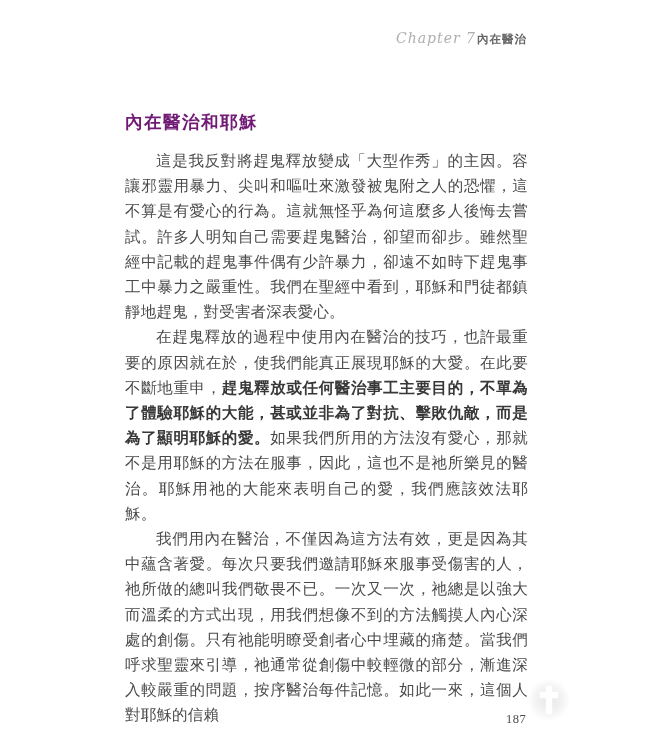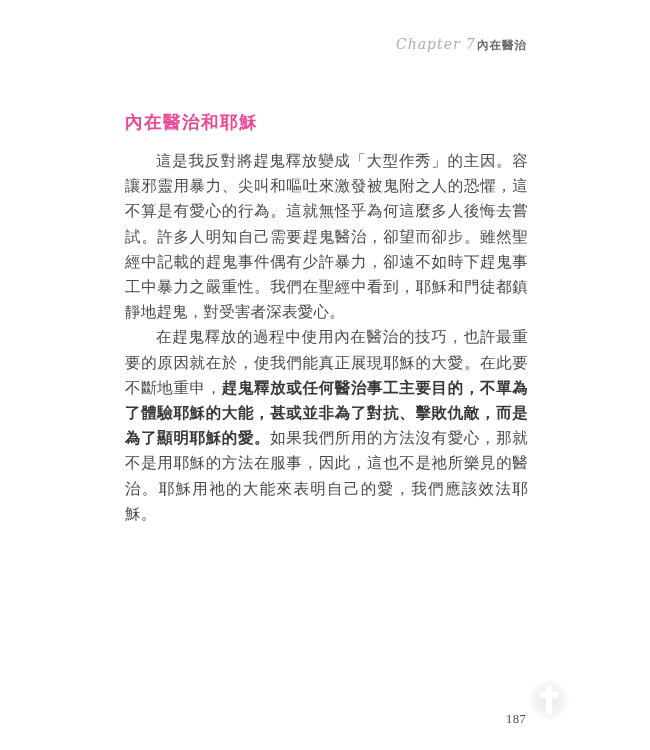--- a/index.html
+++ b/index.html
@@ -11,21 +11,21 @@
     width: 650px;
     height: 750px;
     position: relative;
     overflow: hidden;
     font-family: "Liberation Serif", "DejaVu Serif", serif;
   }
 
   
   .running-header {
     position: absolute;
-    top: 36px;
+    top: 30px;
     right: 123px;
     white-space: nowrap;
     display: flex;
     align-items: baseline;
   }
   .chapter-label {
     font-family: "DejaVu Serif", serif;
     font-style: italic;
     font-size: 14px;
     letter-spacing: 1px;
@@ -42,21 +42,21 @@
   
   .text-block {
     position: absolute;
     left: 125px;
     top: 110px;
     width: 403px;
   }
   .section-title {
     font-size: 17.5px;
     font-weight: bold;
-    color: #ec4899;
+    color: #701a75;
     letter-spacing: 1.5px;
     margin: 0 0 14px 0;
   }
   .body-copy p {
     margin: 0;
     font-size: 15.5px;
     line-height: 25.2px;
     color: #4a4a4a;
     text-align: justify;
     text-justify: inter-character;
@@ -111,20 +111,21 @@
 <div class="running-header">
   <span class="chapter-label">Chapter 7</span>
   <span class="chapter-title">內在醫治</span>
 </div>
 
 <div class="text-block">
   <h1 class="section-title">內在醫治和耶穌</h1>
   <div class="body-copy" id="body-copy">
       <p><span>這是我反對將趕鬼釋放變成「大型作秀」的主因。容讓邪靈用暴力、尖叫和嘔吐來激發被鬼附之人的恐懼，這不算是有愛心的行為。這就無怪乎為何這麼多人後悔去嘗試。許多人明知自己需要趕鬼醫治，卻望而卻步。雖然聖經中記載的趕鬼事件偶有少許暴力，卻遠不如時下趕鬼事工中暴力之嚴重性。我們在聖經中看到，耶穌和門徒都鎮靜地趕鬼，對受害者深表愛心。</span></p>
       <p><span>在趕鬼釋放的過程中使用內在醫治的技巧，也許最重要的原因就在於，使我們能真正展現耶穌的大愛。在此要不斷地重申，</span><span class="b">趕鬼釋放或任何醫治事工主要目的，不單為了體驗耶穌的大能，甚或並非為了對抗、擊敗仇敵，而是為了顯明耶穌的愛。</span><span>如果我們所用的方法沒有愛心，那就不是用耶穌的方法在服事，因此，這也不是祂所樂見的醫治。耶穌用祂的大能來表明自己的愛，我們應該效法耶穌。</span></p>
+      <p><span>我們用內在醫治，不僅因為這方法有效，更是因為其中蘊含著愛。每次只要我們邀請耶穌來服事受傷害的人，祂所做的總叫我們敬畏不已。一次又一次，祂總是以強大而溫柔的方式出現，用我們想像不到的方法觸摸人內心深處的創傷。只有祂能明瞭受創者心中埋藏的痛楚。當我們呼求聖靈來引導，祂通常從創傷中較輕微的部分，漸進深入較嚴重的問題，按序醫治每件記憶。如此一來，這個人對耶穌的信賴</span></p>
     </div>
 </div>
 
 <div class="page-number">187</div>
 
 <div class="cross-badge">
   <div class="v"></div>
   <div class="h"></div>
 </div>
 

